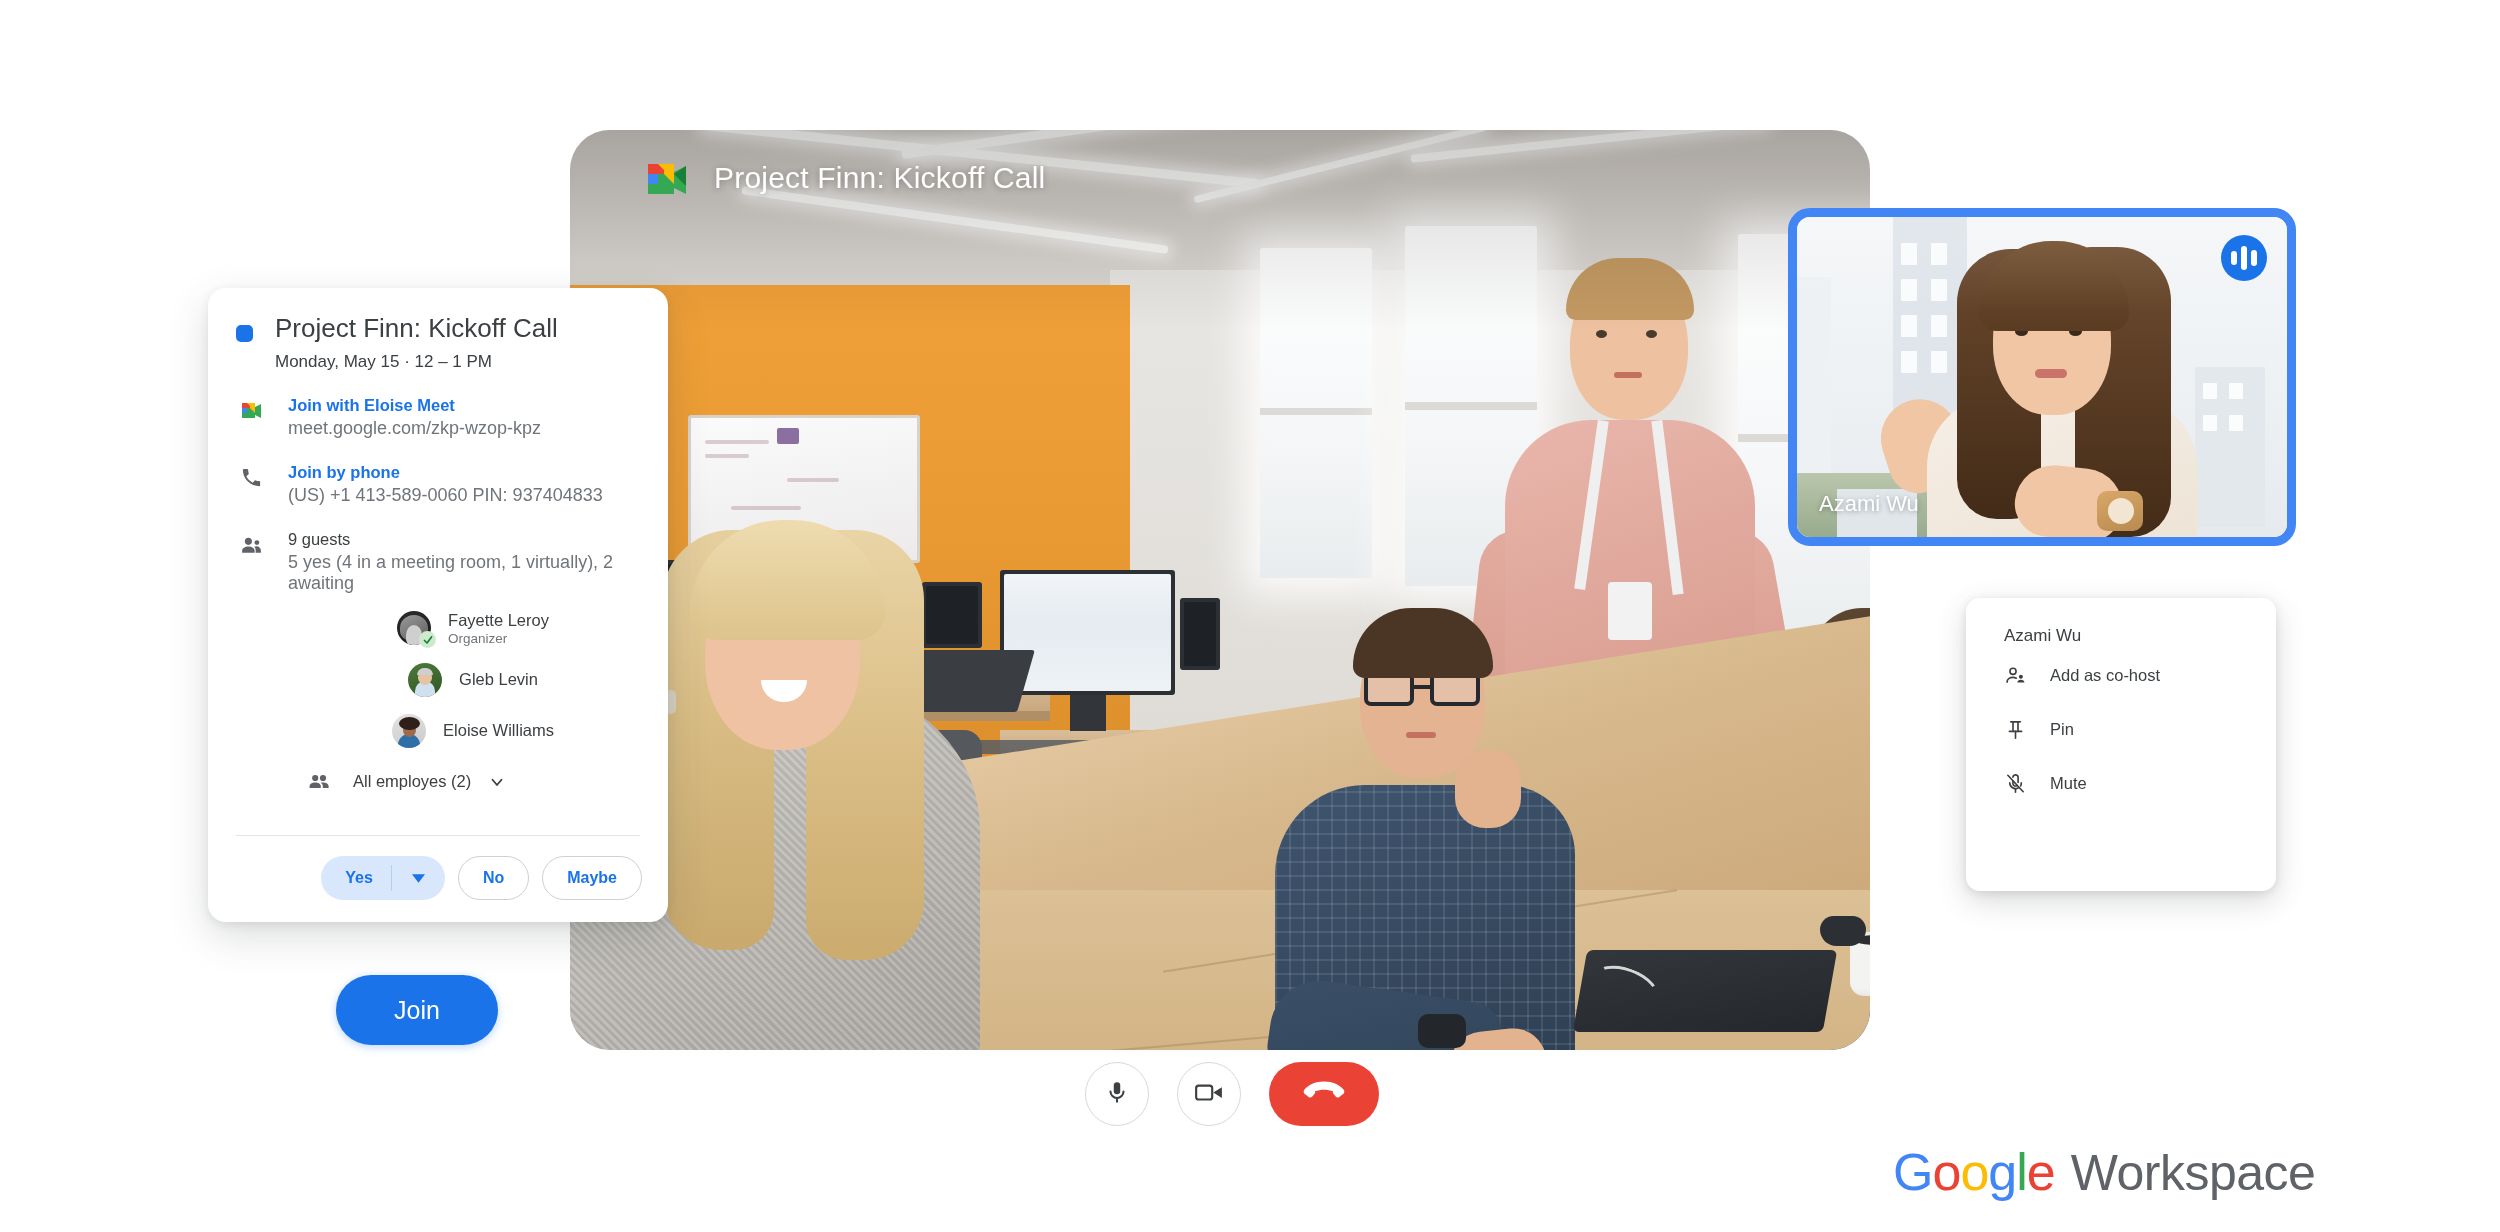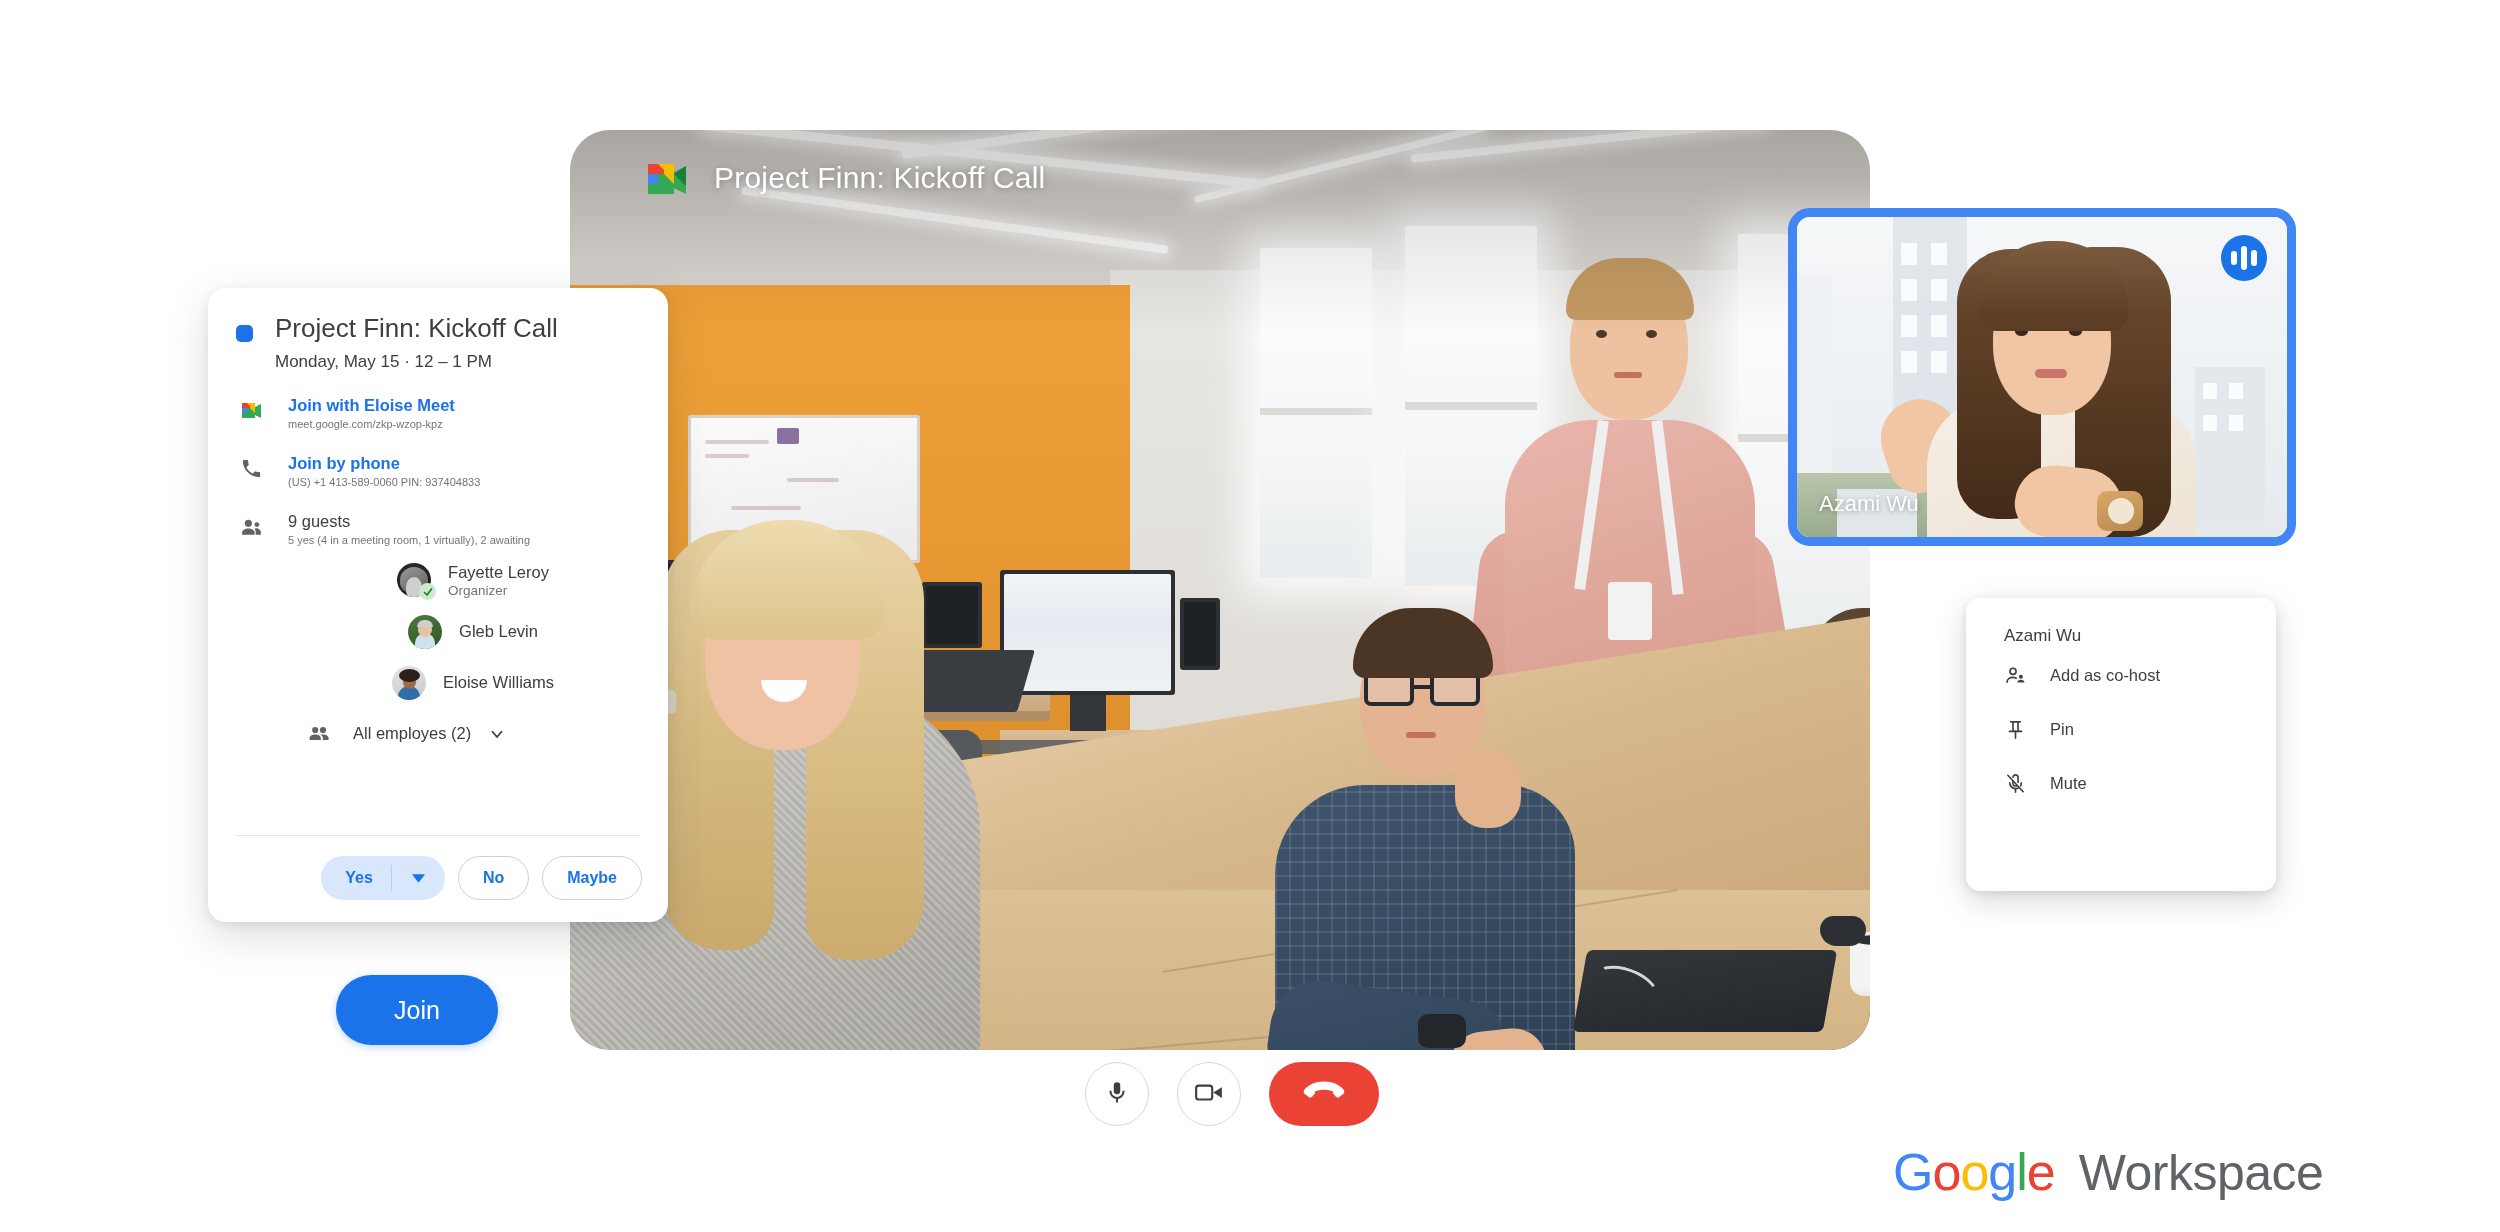--- a/index.html
+++ b/index.html
@@ -345,21 +345,21 @@
     box-shadow: 0 14px 40px rgba(60,64,67,.18), 0 3px 10px rgba(60,64,67,.10);
     z-index:8; padding:26px 28px 0 28px;
   }
   .ev-title-row { display:flex; align-items:flex-start; gap:22px; }
   .ev-dot { width:17px; height:17px; border-radius:5px; background:#1a73e8; margin-top:11px; flex:0 0 auto; }
   #ev-title { font-size:26px; color:#3c4043; line-height:1.15; }
   #ev-when { font-size:17px; color:#3c4043; margin-top:8px; }
   .ev-row { display:flex; align-items:flex-start; gap:22px; margin-top:24px; }
   .ev-ico { width:30px; flex:0 0 30px; display:flex; justify-content:center; padding-top:3px; }
   .ev-link { color:#1a73e8; font-size:16.5px; font-weight:bold; }
-  .ev-sub { color:#70757a; font-size:11px; margin-top:3px; }
+  .ev-sub { color:#70757a; font-size:18px; margin-top:3px; }
   .ev-strong { color:#3c4043; font-size:16.5px; }
   .guest { display:flex; align-items:center; gap:17px; margin-top:17px; padding-left:18px;justify-content:center; }
   .gav { position:relative; width:34px; height:34px; border-radius:50%; flex:0 0 34px; overflow:hidden; }
   .gav-wrap { position:relative; width:34px; height:34px; flex:0 0 34px; }
   .gname { font-size:16.5px; color:#3c4043; }
   .grole { font-size:13.5px; color:#70757a; margin-top:1px; }
   .check-badge {
     position:absolute; right:-5px; bottom:-3px; width:17px; height:17px; border-radius:50%;
     background:#cdeacd; display:flex; align-items:center; justify-content:center;
   }
@@ -405,21 +405,21 @@
     display:flex; align-items:center; justify-content:center;
   }
   #end-call {
     width:110px; height:64px; border-radius:32px; background:#ea4335;
     display:flex; align-items:center; justify-content:center;
   }
 
   
   #gw-logo { position:absolute; left:1893px; top:1142px; display:flex; align-items:baseline; z-index:9; }
   .gl { font-size:52px; font-family:"Liberation Sans", sans-serif; letter-spacing:-1px; }
-  #gw-word { font-size:50px; color:#5f6368; margin-left:24px; letter-spacing:-.5px; }
+  #gw-word { font-size:50px; color:#5f6368; margin-left:16px; letter-spacing:-.5px; }
 </style>
 </head>
 <body>
 
 <div id="stage">
 
   <div id="video-frame">
     <div class="scene">
 
       <div class="ceiling"></div>

